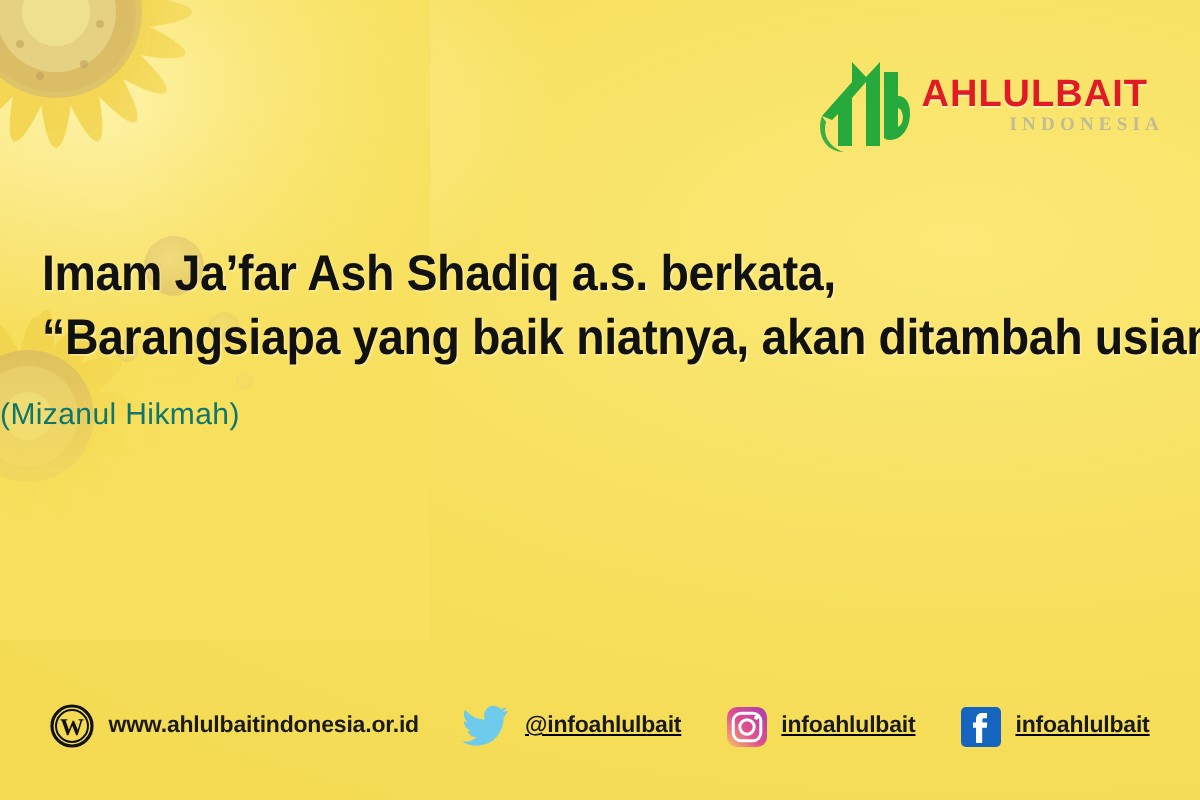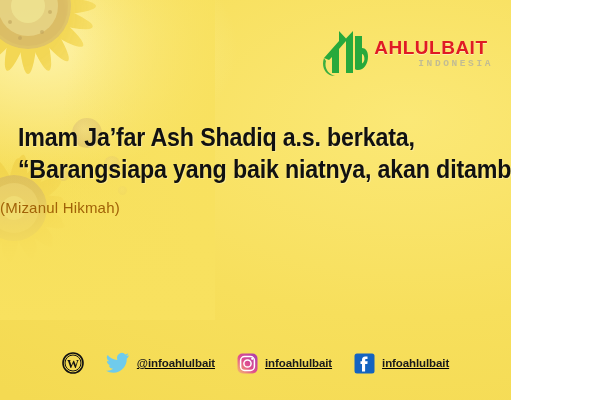--- a/index.html
+++ b/index.html
@@ -2,21 +2,21 @@
 <html><head>
 <meta charset="utf-8">
 <style>
   html, body {
     margin: 0;
     padding: 0;
     background: #ffffff;
   }
   #poster {
     position: relative;
-    width: 511px;
+    width: 600px;
     height: 400px;
     overflow: hidden;
     background: #f8e15f;
     font-family: "Liberation Sans", sans-serif;
   }
 
   
   .bg-base {
     position: absolute;
     inset: 0;
@@ -91,21 +91,21 @@
   .logo-words { display: flex; flex-direction: column; line-height: 1; }
   .logo-title {
     font-family: "Liberation Sans", sans-serif;
     font-weight: bold;
     font-size: 19px;
     letter-spacing: .5px;
     color: #e01b24;
     text-shadow: 0 1px 0 rgba(255,255,255,.45);
   }
   .logo-sub {
-    font-family: Liberation Mono, monospace;
+    font-family: Liberation Serif, serif;
     font-weight: bold;
     font-size: 9.5px;
     letter-spacing: 2.6px;
     color: #b8b59a;
     margin-top: 2px;
     opacity: .85;
     padding-left: 44px;
   }
 
   
@@ -132,21 +132,21 @@
   .quote-line.l2 {
     font-size: 25px;
     line-height: 34px;
     transform: scaleX(.93);
   }
   .quote-source {
     margin-top: 13px;
     font-family: "Liberation Sans", sans-serif;
     font-size: 15px;
     font-weight: normal;
-    color: #a16207;
+    color: #0f766e;
     letter-spacing: .2px;
   }
 
   
   .social-bar {
     position: absolute;
     left: 0;
     right: 0;
     bottom: 26px;
     display: flex;
@@ -273,20 +273,21 @@
   </div>
 
   <div class="social-bar">
 
     <div class="social-item">
       <svg class="social-icon" width="22" height="22" viewBox="0 0 22 22">
         <circle cx="11" cy="11" r="10" fill="none" stroke="#111" stroke-width="1.6"></circle>
         <circle cx="11" cy="11" r="8" fill="none" stroke="#111" stroke-width="1"></circle>
         <text x="11" y="15.5" font-family="Liberation Serif, serif" font-size="12" font-weight="bold" fill="#111" text-anchor="middle">W</text>
       </svg>
+      <span class="social-label">www.ahlulbaitindonesia.or.id</span>
     </div>
 
     <div class="social-item">
       <svg class="social-icon" width="24" height="22" viewBox="0 0 24 22">
         <path d="M23 3.2c-.85.38-1.77.64-2.73.75a4.76 4.76 0 0 0 2.09-2.63c-.92.55-1.94.94-3.02 1.15A4.74 4.74 0 0 0 11.2 6.8c0 .37.04.73.12 1.08A13.45 13.45 0 0 1 1.6 2.9a4.74 4.74 0 0 0 1.47 6.33 4.7 4.7 0 0 1-2.15-.6v.06a4.74 4.74 0 0 0 3.8 4.65c-.35.1-.72.15-1.1.15-.27 0-.53-.03-.79-.08a4.75 4.75 0 0 0 4.43 3.29A9.52 9.52 0 0 1 0 18.7a13.42 13.42 0 0 0 7.27 2.13c8.72 0 13.49-7.22 13.49-13.48l-.02-.62A9.6 9.6 0 0 0 23 3.2z" fill="#6fcbec"></path>
       </svg>
       <span class="social-label">@infoahlulbait</span>
     </div>
 
     <div class="social-item">

